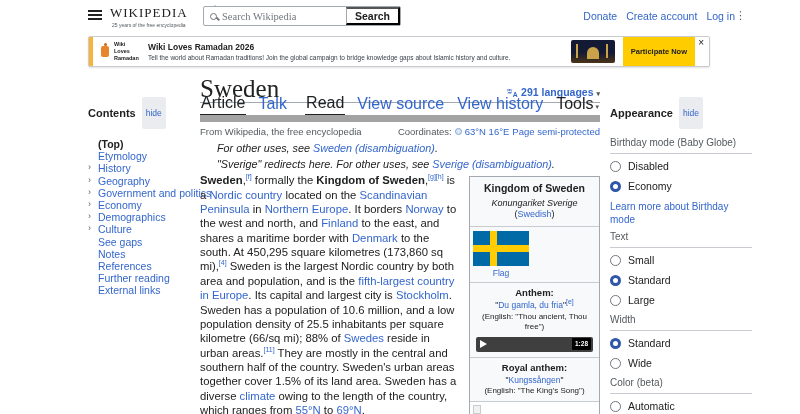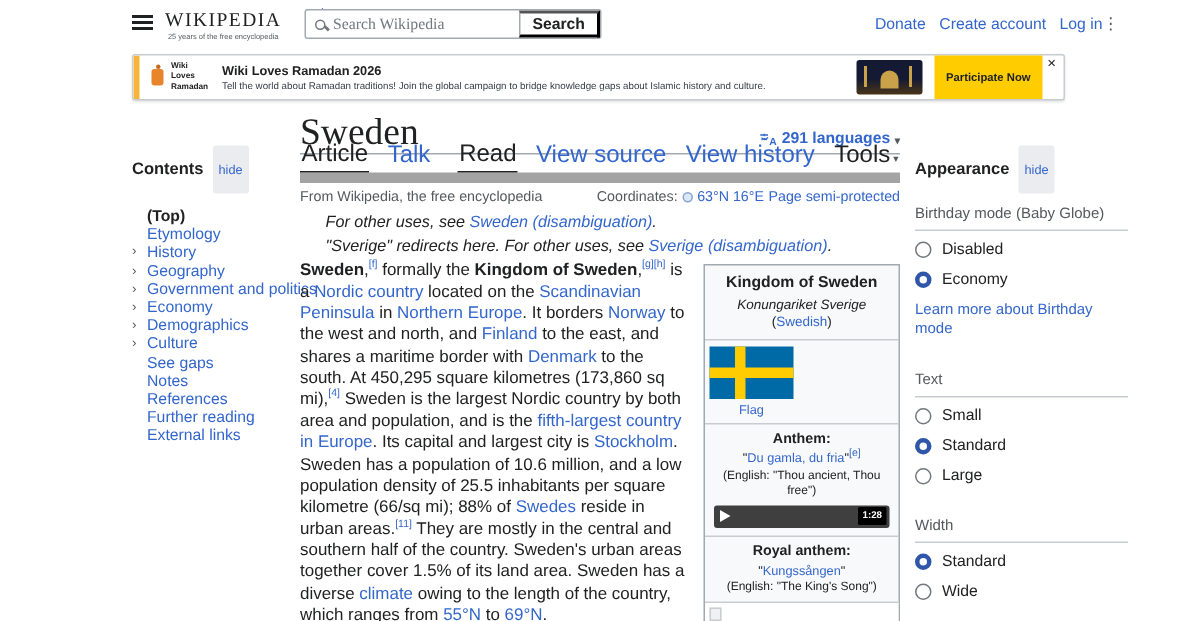--- a/index.html
+++ b/index.html
@@ -91,21 +91,21 @@
   .player { height:15px; background:#3f3f3f; border-radius:2px; display:flex; align-items:center; justify-content:space-between; padding:0 2px 0 4px; margin:4px 3px 1px; cursor:pointer; }
   .play-tri { width:0; height:0; border-left:7px solid #fff; border-top:4.5px solid transparent; border-bottom:4.5px solid transparent; }
   .time-badge { background:#000; color:#fff; font-size:6.5px; font-weight:bold; padding:1.5px 3px; border-radius:1px; }
   .ib-map { border-top:1px solid #c8ccd1; background:#fff; height:118px; position:relative; margin-top:0; }
   .map-ph-ico { position:absolute; left:3px; top:3px; width:8px; height:9px; border:1px solid #c8ccd1; background:#f0f1f2; }
 
   
   .appearance { position:absolute; left:610px; top:97px; width:148px; }
   .ap-head { display:flex; align-items:center; gap:6px; margin-bottom:8px; }
   .ap-head-title { font-weight:bold; font-size:11px; }
-  .ap-label { font-size:10px; color:#54595d; border-bottom:1px solid #c8ccd1; padding-bottom:5px; margin-bottom:6px; margin-top:22px; width:142px; }
+  .ap-label { font-size:10px; color:#54595d; border-bottom:1px solid #c8ccd1; padding-bottom:5px; margin-bottom:6px; margin-top:5px; width:142px; }
   .ap-option { display:flex; align-items:center; gap:7px; margin-bottom:8px; cursor:pointer; }
   .radio { width:11px; height:11px; border-radius:50%; border:1px solid #72777d; background:#fff; flex:none; }
   .radio.checked { border:3.5px solid #3056a9; }
   .ap-opt-label { font-size:10.5px; color:#202122; }
   .ap-link { display:block; font-size:10px; width:120px; line-height:1.3; margin:2px 0 2px 0; }
 </style>
 </head>
 <body>
 
 <div class="header">

